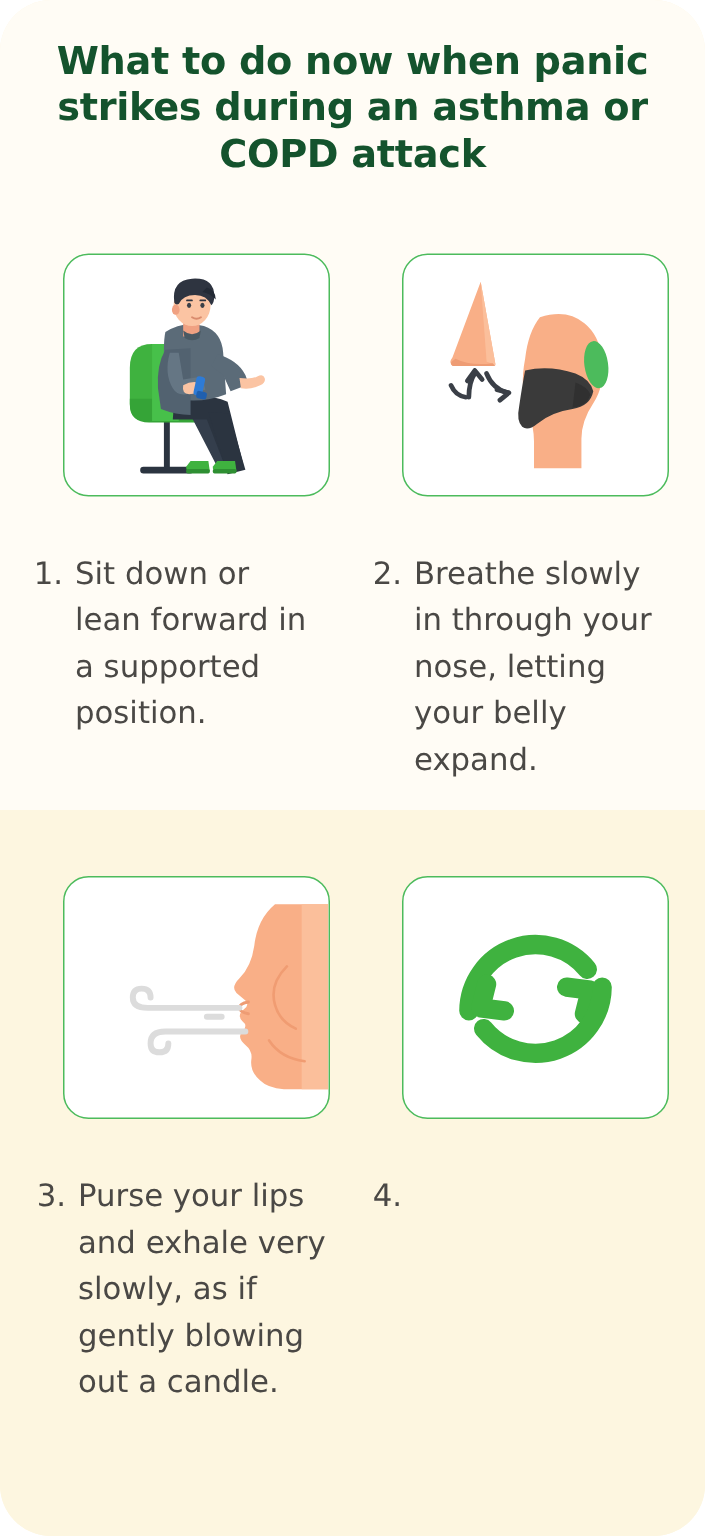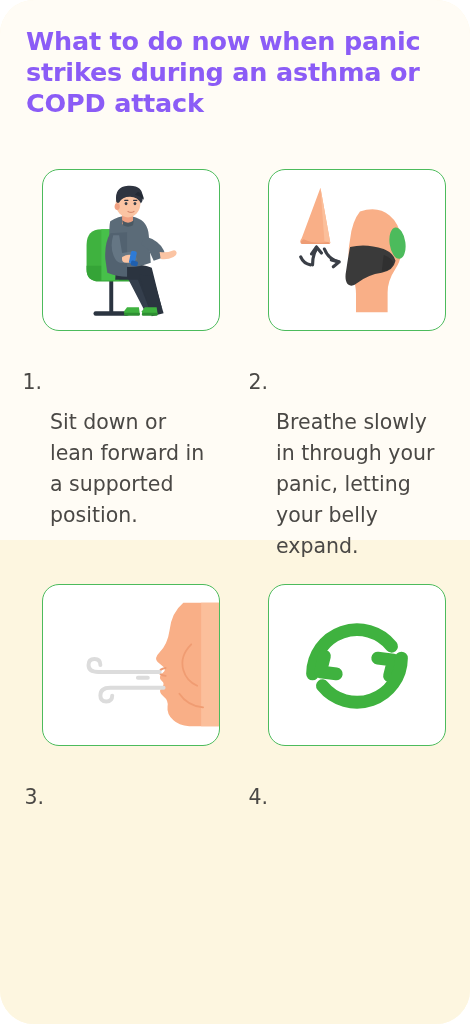--- a/index.html
+++ b/index.html
@@ -38,25 +38,26 @@
     height: 484px;
     background: #FDF6E0;
   }
 
   
   .title {
     position: absolute;
     left: 26px;
     top: 26px;
     width: 418px;
+    text-align: center;
     font-size: 25.5px;
     line-height: 31px;
     font-weight: bold;
     letter-spacing: -0.2px;
-    color: #8b5cf6;
+    color: #14532d;
     font-family: "DejaVu Sans", sans-serif;
   }
 
   
   .card {
     position: absolute;
     width: 178px;
     height: 162px;
     background: #FFFFFF;
     border: 1.4px solid #4CBB5C;
@@ -82,21 +83,20 @@
     color: #4A4845;
   }
   .step .num {
     flex: 0 0 auto;
     width: 32px;
     text-align: right;
     padding-right: 8px;
   }
   .step .body {
     flex: 1 1 auto;
-    margin-top: 40px;
   }
 
   #step-1 { left: 10px;  top: 367px; width: 200px; }
   #step-2 { left: 236px; top: 367px; width: 212px; }
   #step-3 { left: 12px;  top: 782px; width: 208px; }
   #step-4 { left: 236px; top: 782px; width: 212px; }
 </style>
 </head>
 <body>
 
@@ -211,24 +211,25 @@
     </svg>
   </div>
 
   <div class="step" id="step-1">
     <span class="num">1.</span>
     <span class="body">Sit down or lean forward in a supported position.</span>
   </div>
 
   <div class="step" id="step-2">
     <span class="num">2.</span>
-    <span class="body">Breathe slowly in through your panic, letting your belly expand.</span>
+    <span class="body">Breathe slowly in through your nose, letting your belly expand.</span>
   </div>
 
   <div class="step" id="step-3">
     <span class="num">3.</span>
+    <span class="body">Purse your lips and exhale very slowly, as if gently blowing out a candle.</span>
   </div>
 
   <div class="step" id="step-4">
     <span class="num">4.</span>
   </div>
 
 </div>
 
 </body></html>

